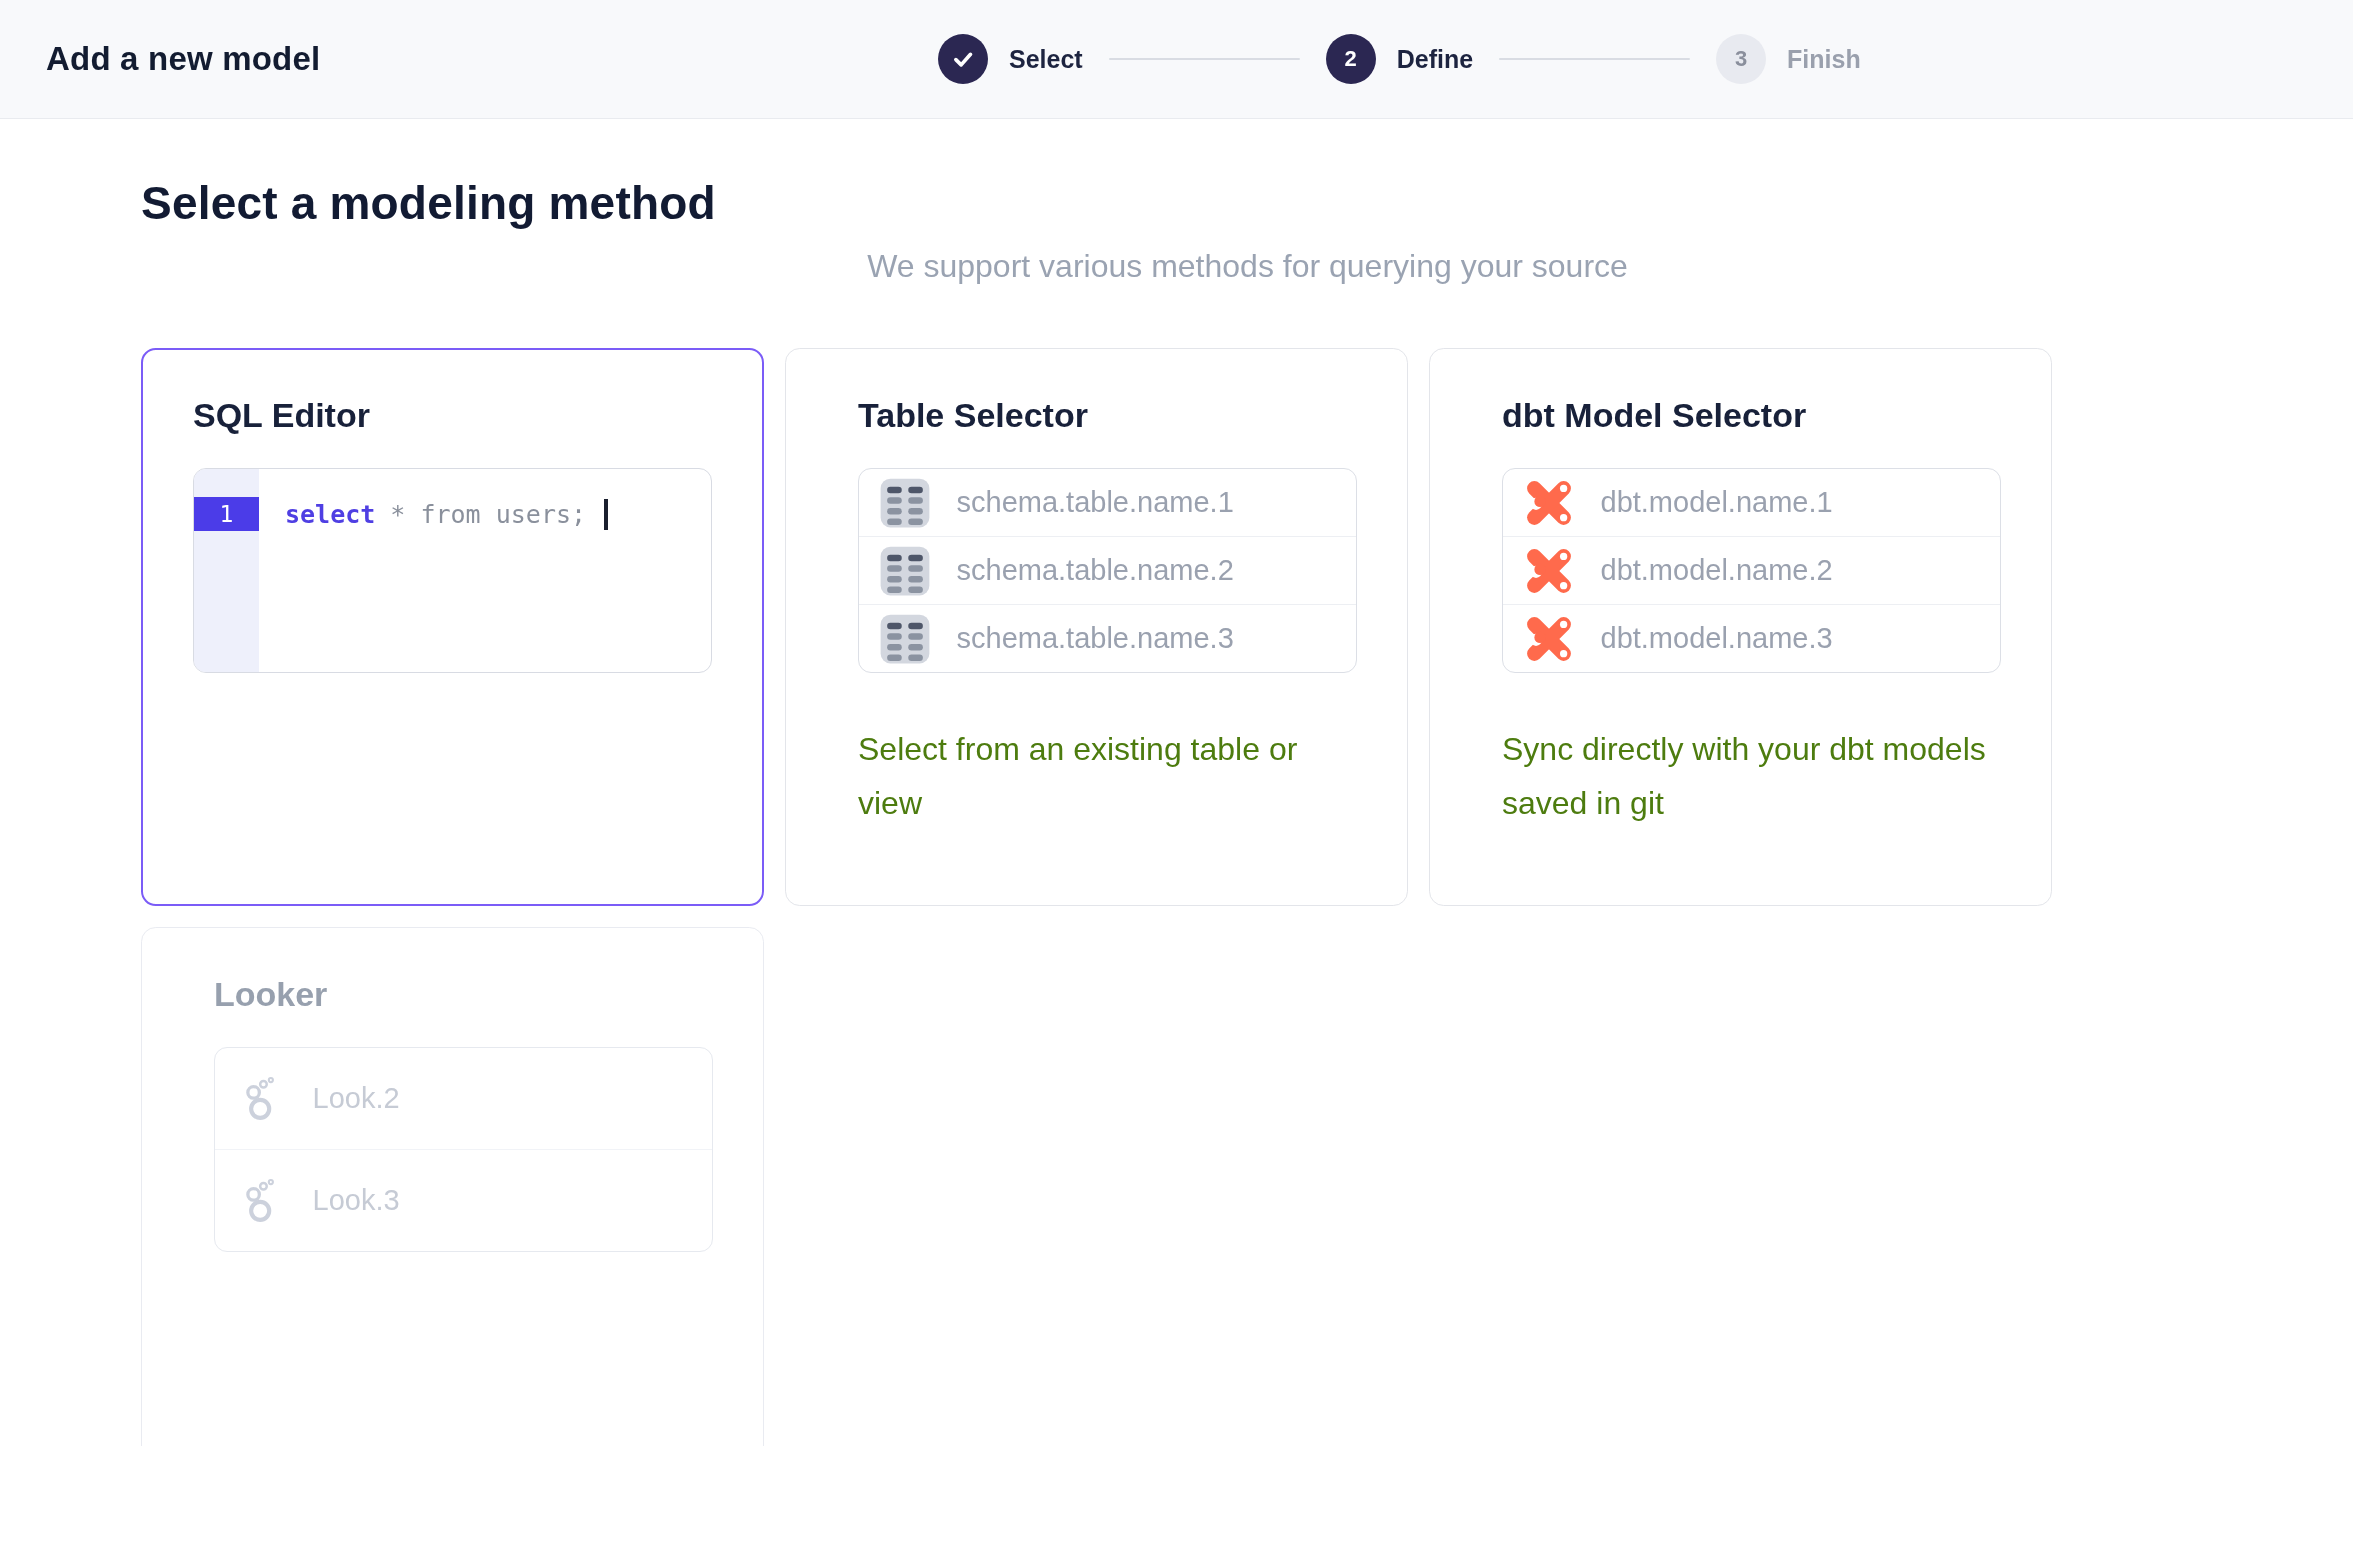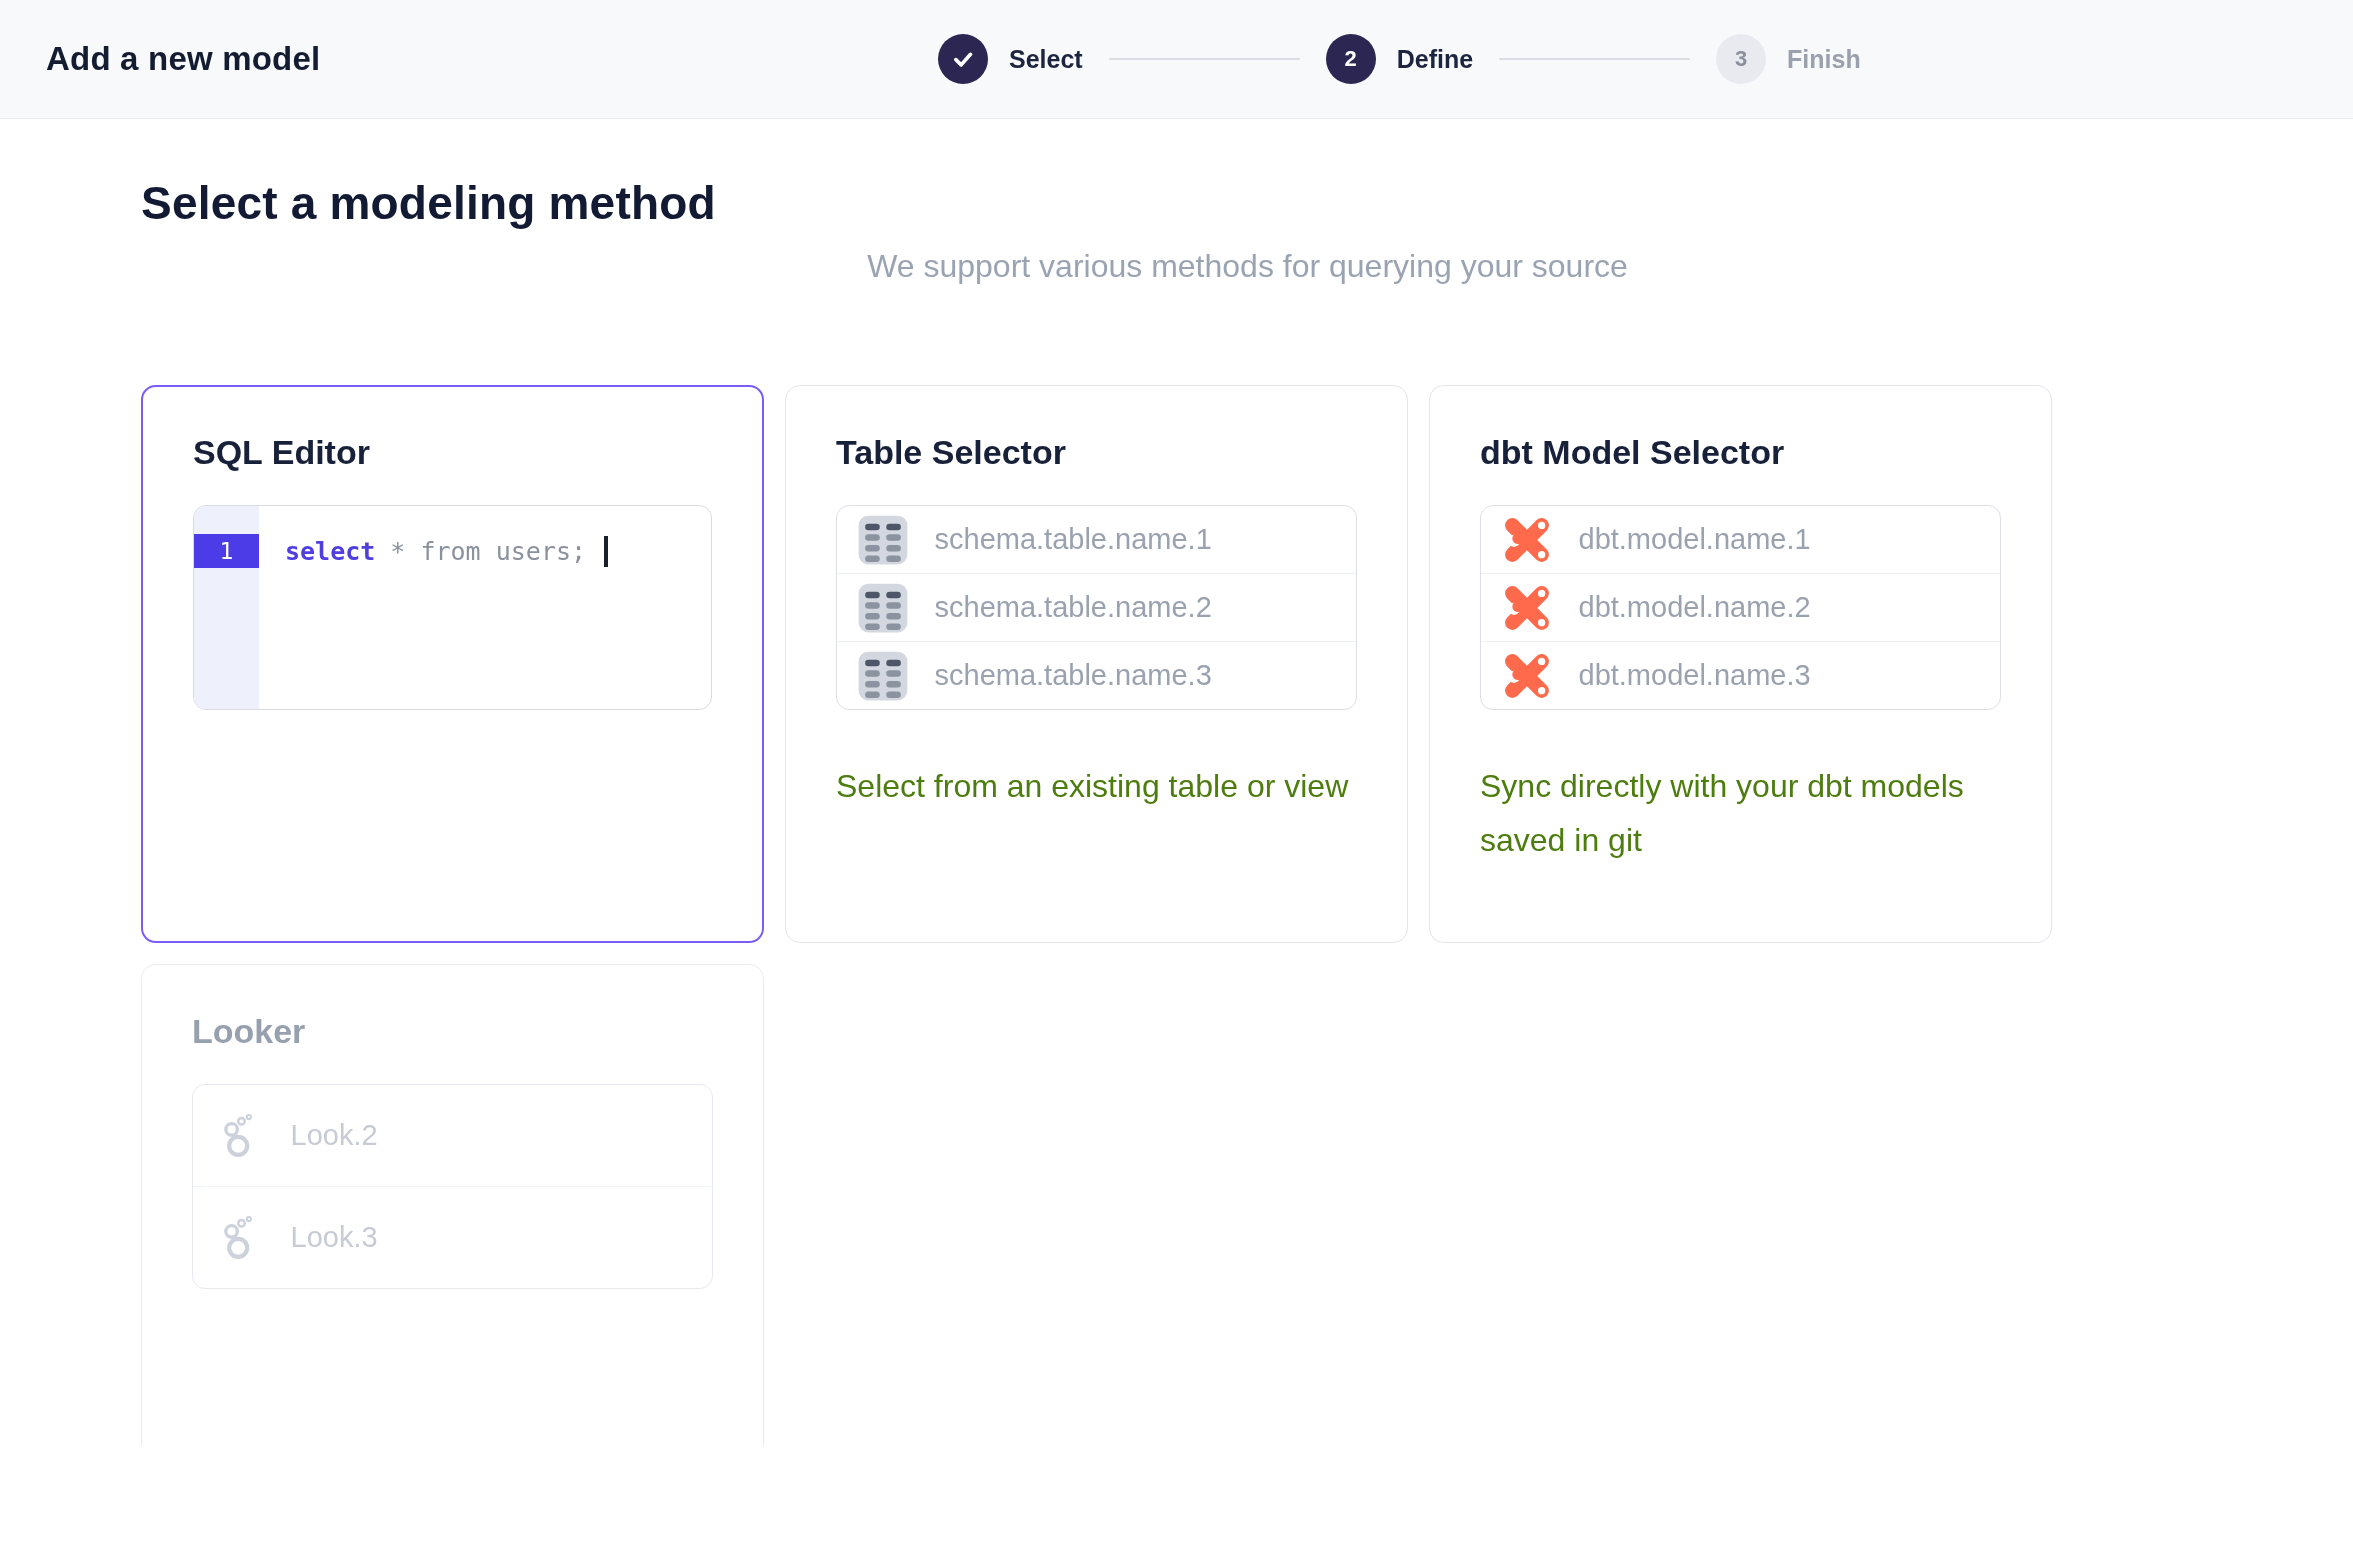--- a/index.html
+++ b/index.html
@@ -28,29 +28,29 @@
   .step-label.muted { color:#9aa0ad; }
   .connector { width:191px; height:2.4px; background:#d9dce3; margin:0 26px; border-radius:1.6px; }
 
   
   .main { padding:57px 0 0 141px; }
   .page-title { font-size:46px; font-weight:700; color:#121b33; letter-spacing:0.2px; }
   .page-subtitle { margin-top:18px; font-size:32px; color:#9aa3b2;text-align:center; }
 
   
   .cards {
-    margin-top:100px;
+    margin-top:63px;
     display:grid;
     grid-template-columns:623px 623px 623px;
     column-gap:49px; row-gap:54px;gap:21px;
   }
   .card {
     position:relative; width:623px; height:558px;
     border:1.6px solid #e3e5ea; border-radius:14.7px; background:#ffffff;
-    padding:47px 50px 0 50px;
+    padding:47px 50px 0 72px;
   }
   .card.selected { border:2.4px solid #7b5cf7; padding:46px 50px 0 50px; }
   .card.disabled { border-color:#e9ebf1; height:553px; }
   .card-title { font-size:34px; font-weight:600; color:#18213a; }
   .card.disabled .card-title { color:#97a0ae; }
   .card-desc { margin-top:49px; font-size:32px; line-height:54px; color:#4d7c0f; }
   .card-desc.dark { color:#1e2942; }
   .card-desc.faded { color:#a6acbb; }
 
   

